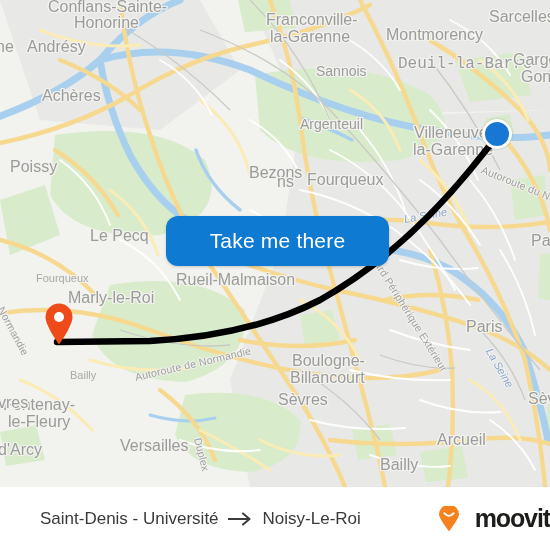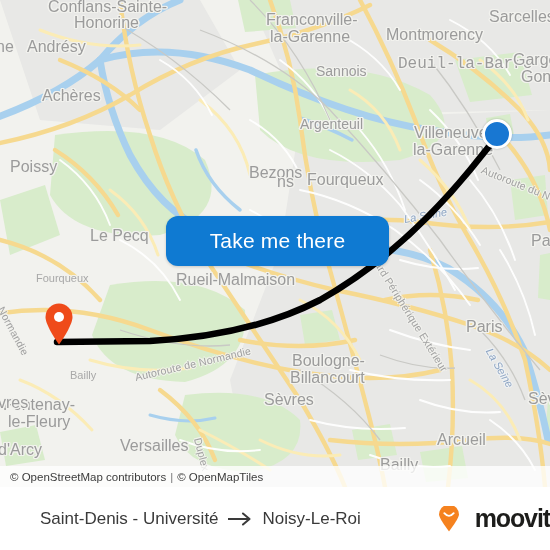--- a/index.html
+++ b/index.html
@@ -240,20 +240,21 @@
     </svg>
 
     <div class="lbl city-l" style="left:48px;  top:-2px;">Conflans-Sainte-</div>
     <div class="lbl city-l" style="left:74px;  top:14px;">Honorine</div>
     <div class="lbl city-l" style="left:27px;  top:38px;">Andrésy</div>
     <div class="lbl city-l" style="left:-4px;  top:38px;">ne</div>
     <div class="lbl city-l" style="left:42px;  top:87px;">Achères</div>
     <div class="lbl city-l" style="left:10px;  top:158px;">Poissy</div>
     <div class="lbl city-l" style="left:90px;  top:227px;">Le Pecq</div>
     <div class="lbl small" style="left:36px;  top:262px;margin-top:10px;">Fourqueux</div>
+    <div class="lbl city-l" style="left:68px;  top:289px;">Marly-le-Roi</div>
     <div class="lbl small" style="left:70px;  top:369px;">Bailly</div>
     <div class="lbl city-l" style="left:3px;   top:396px;text-align:right;">Fontenay-</div>
     <div class="lbl city-l" style="left:8px;   top:413px;">le-Fleury</div>
     <div class="lbl city-l" style="left:-2px;  top:441px;">d'Arcy</div>
     <div class="lbl city-l" style="left:120px; top:437px;">Versailles</div>
     <div class="lbl city-l" style="left:176px; top:271px;">Rueil-Malmaison</div>
     <div class="lbl city-l" style="left:249px; top:164px;">Bezons</div>
     <div class="lbl city-l" style="left:307px; top:171px;">Fourqueux</div>
     <div class="lbl city-l" style="left:277px; top:173px;">ns</div>
     <div class="lbl city" style="left:316px; top:64px;text-align:right;">Sannois</div>
@@ -264,21 +265,21 @@
     <div class="lbl city-l" style="left:398px; top:56px;font-family:Liberation Mono, monospace;">Deuil-la-Barre</div>
     <div class="lbl city-l" style="left:489px; top:8px;">Sarcelles</div>
     <div class="lbl city-l" style="left:513px; top:51px;">Garges-</div>
     <div class="lbl city-l" style="left:521px; top:68px;">Gonesse</div>
     <div class="lbl city-l" style="left:414px; top:124px;">Villeneuve-</div>
     <div class="lbl city-l" style="left:413px; top:141px;">la-Garenne</div>
     <div class="lbl city-l" style="left:466px; top:318px;text-align:right;">Paris</div>
     <div class="lbl city-l" style="left:531px; top:232px;">Par</div>
     <div class="lbl city-l" style="left:292px; top:352px;">Boulogne-</div>
     <div class="lbl city-l" style="left:290px; top:369px;">Billancourt</div>
-    <div class="lbl city-l" style="left:264px; top:391px;">Sèvres</div>
+    <div class="lbl city-l" style="left:278px; top:391px;">Sèvres</div>
     <div class="lbl city-l" style="left:528px; top:390px;">Sèvr</div>
     <div class="lbl city-l" style="left:-2px;  top:394px;">vres</div>
     <div class="lbl city-l" style="left:437px; top:431px;">Arcueil</div>
     <div class="lbl city-l" style="left:380px; top:456px;">Bailly</div>
 
     <div class="road-lbl" style="left:482px; top:163px; transform:rotate(22deg); transform-origin:left center;">Autoroute du N</div>
     <div class="road-lbl" style="left:360px; top:228px; transform:rotate(58deg); transform-origin:left center;">Boulevard Périphérique Extérieur</div>
     <div class="road-lbl" style="left:135px; top:371px; transform:rotate(-13deg); transform-origin:left center;">Autoroute de Normandie</div>
     <div class="road-lbl" style="left:-6px; top:288px; transform:rotate(62deg); transform-origin:left center;">de Normandie</div>
     <div class="road-lbl" style="left:198px; top:432px; transform:rotate(76deg); transform-origin:left center;">Duplex</div>
@@ -294,25 +295,20 @@
       <svg viewBox="0 0 30 42" width="30" height="42">
         <path d="M15,41.5 C15,41.5 28.5,23 28.5,14 A13.5,13.5 0 1,0 1.5,14 C1.5,23 15,41.5 15,41.5 Z" fill="#ef4b1a"></path>
         <circle cx="15" cy="14" r="5" fill="#ffffff"></circle>
       </svg>
     </div>
 
     <div class="dot" style="left:482px; top:119px;"></div>
 
     <button class="cta">Take me there</button>
 
-    <div class="attrib">
-      <span>© OpenStreetMap contributors</span>
-      <span class="sep">|</span>
-      <span>© OpenMapTiles</span>
-    </div>
   </div>
 
   <div class="footer">
     <div class="route-title">
       <span>Saint-Denis - Université</span>
       <span class="arrow-icon">
         <svg width="26" height="14" viewBox="0 0 26 14">
           <path d="M0,7 L21,7 M15,1.5 L21.5,7 L15,12.5" stroke="#3a3a3a" stroke-width="2" fill="none" stroke-linecap="round" stroke-linejoin="round"></path>
         </svg>
       </span>

